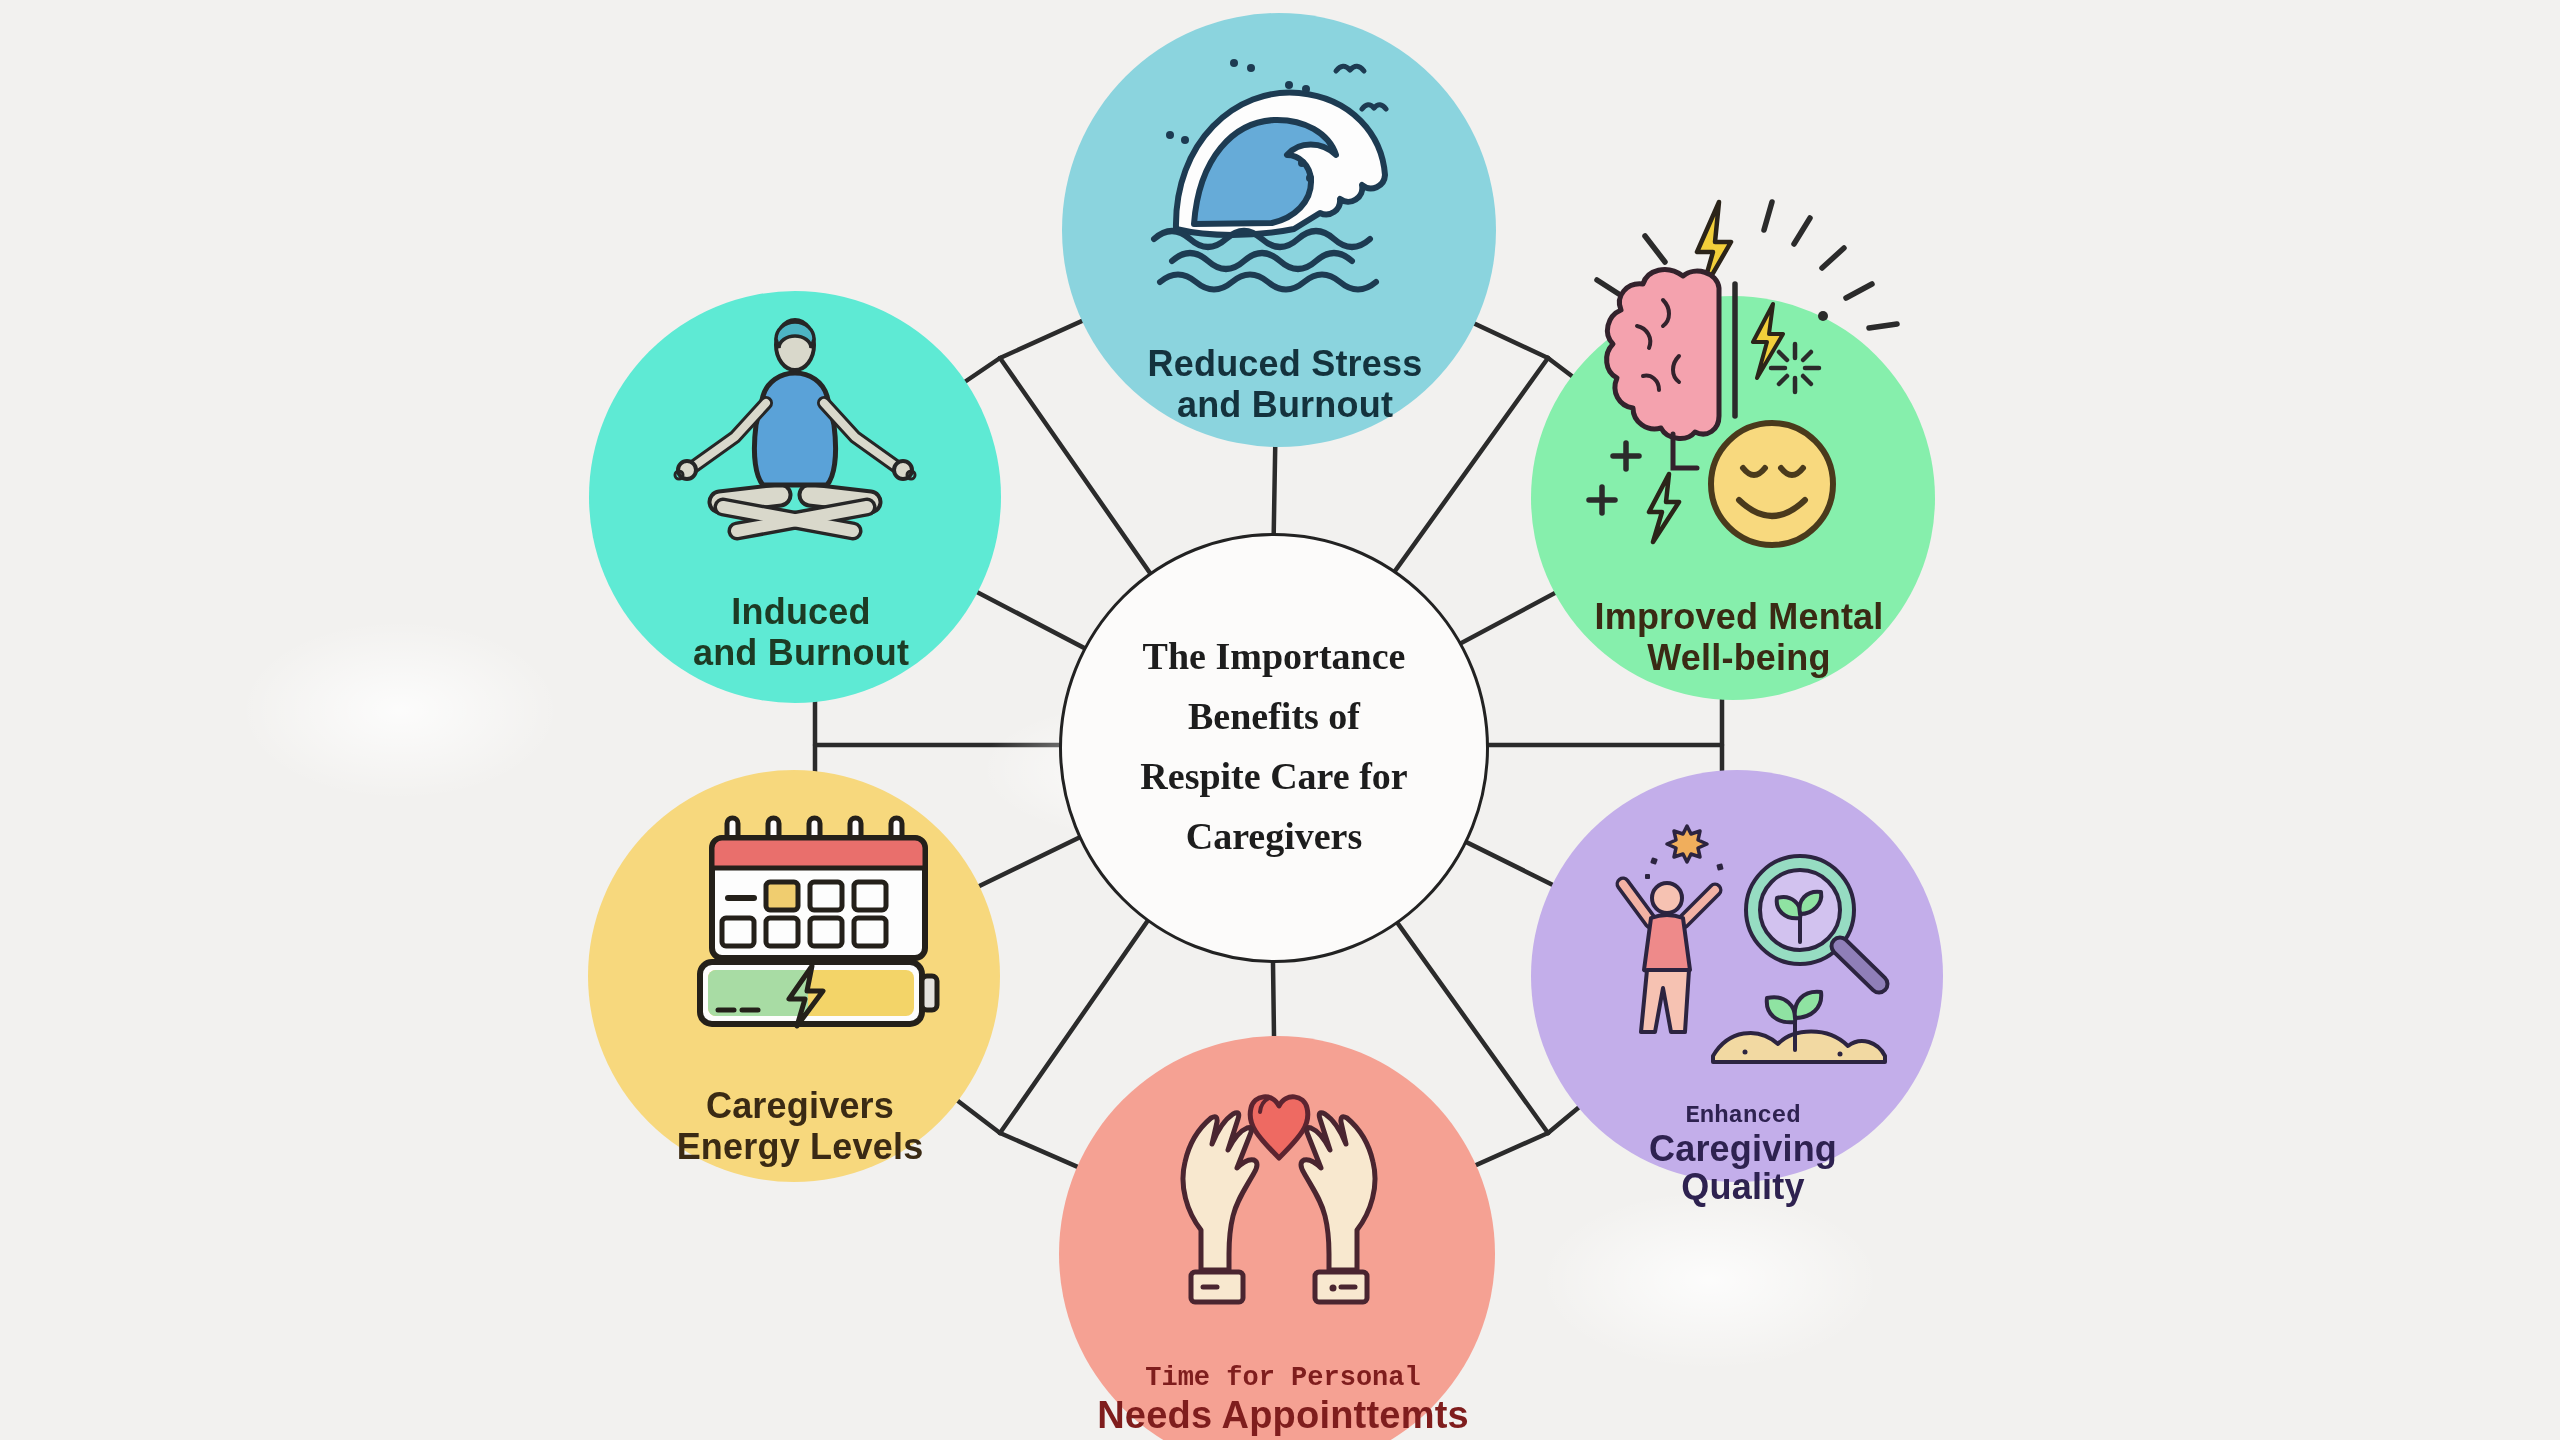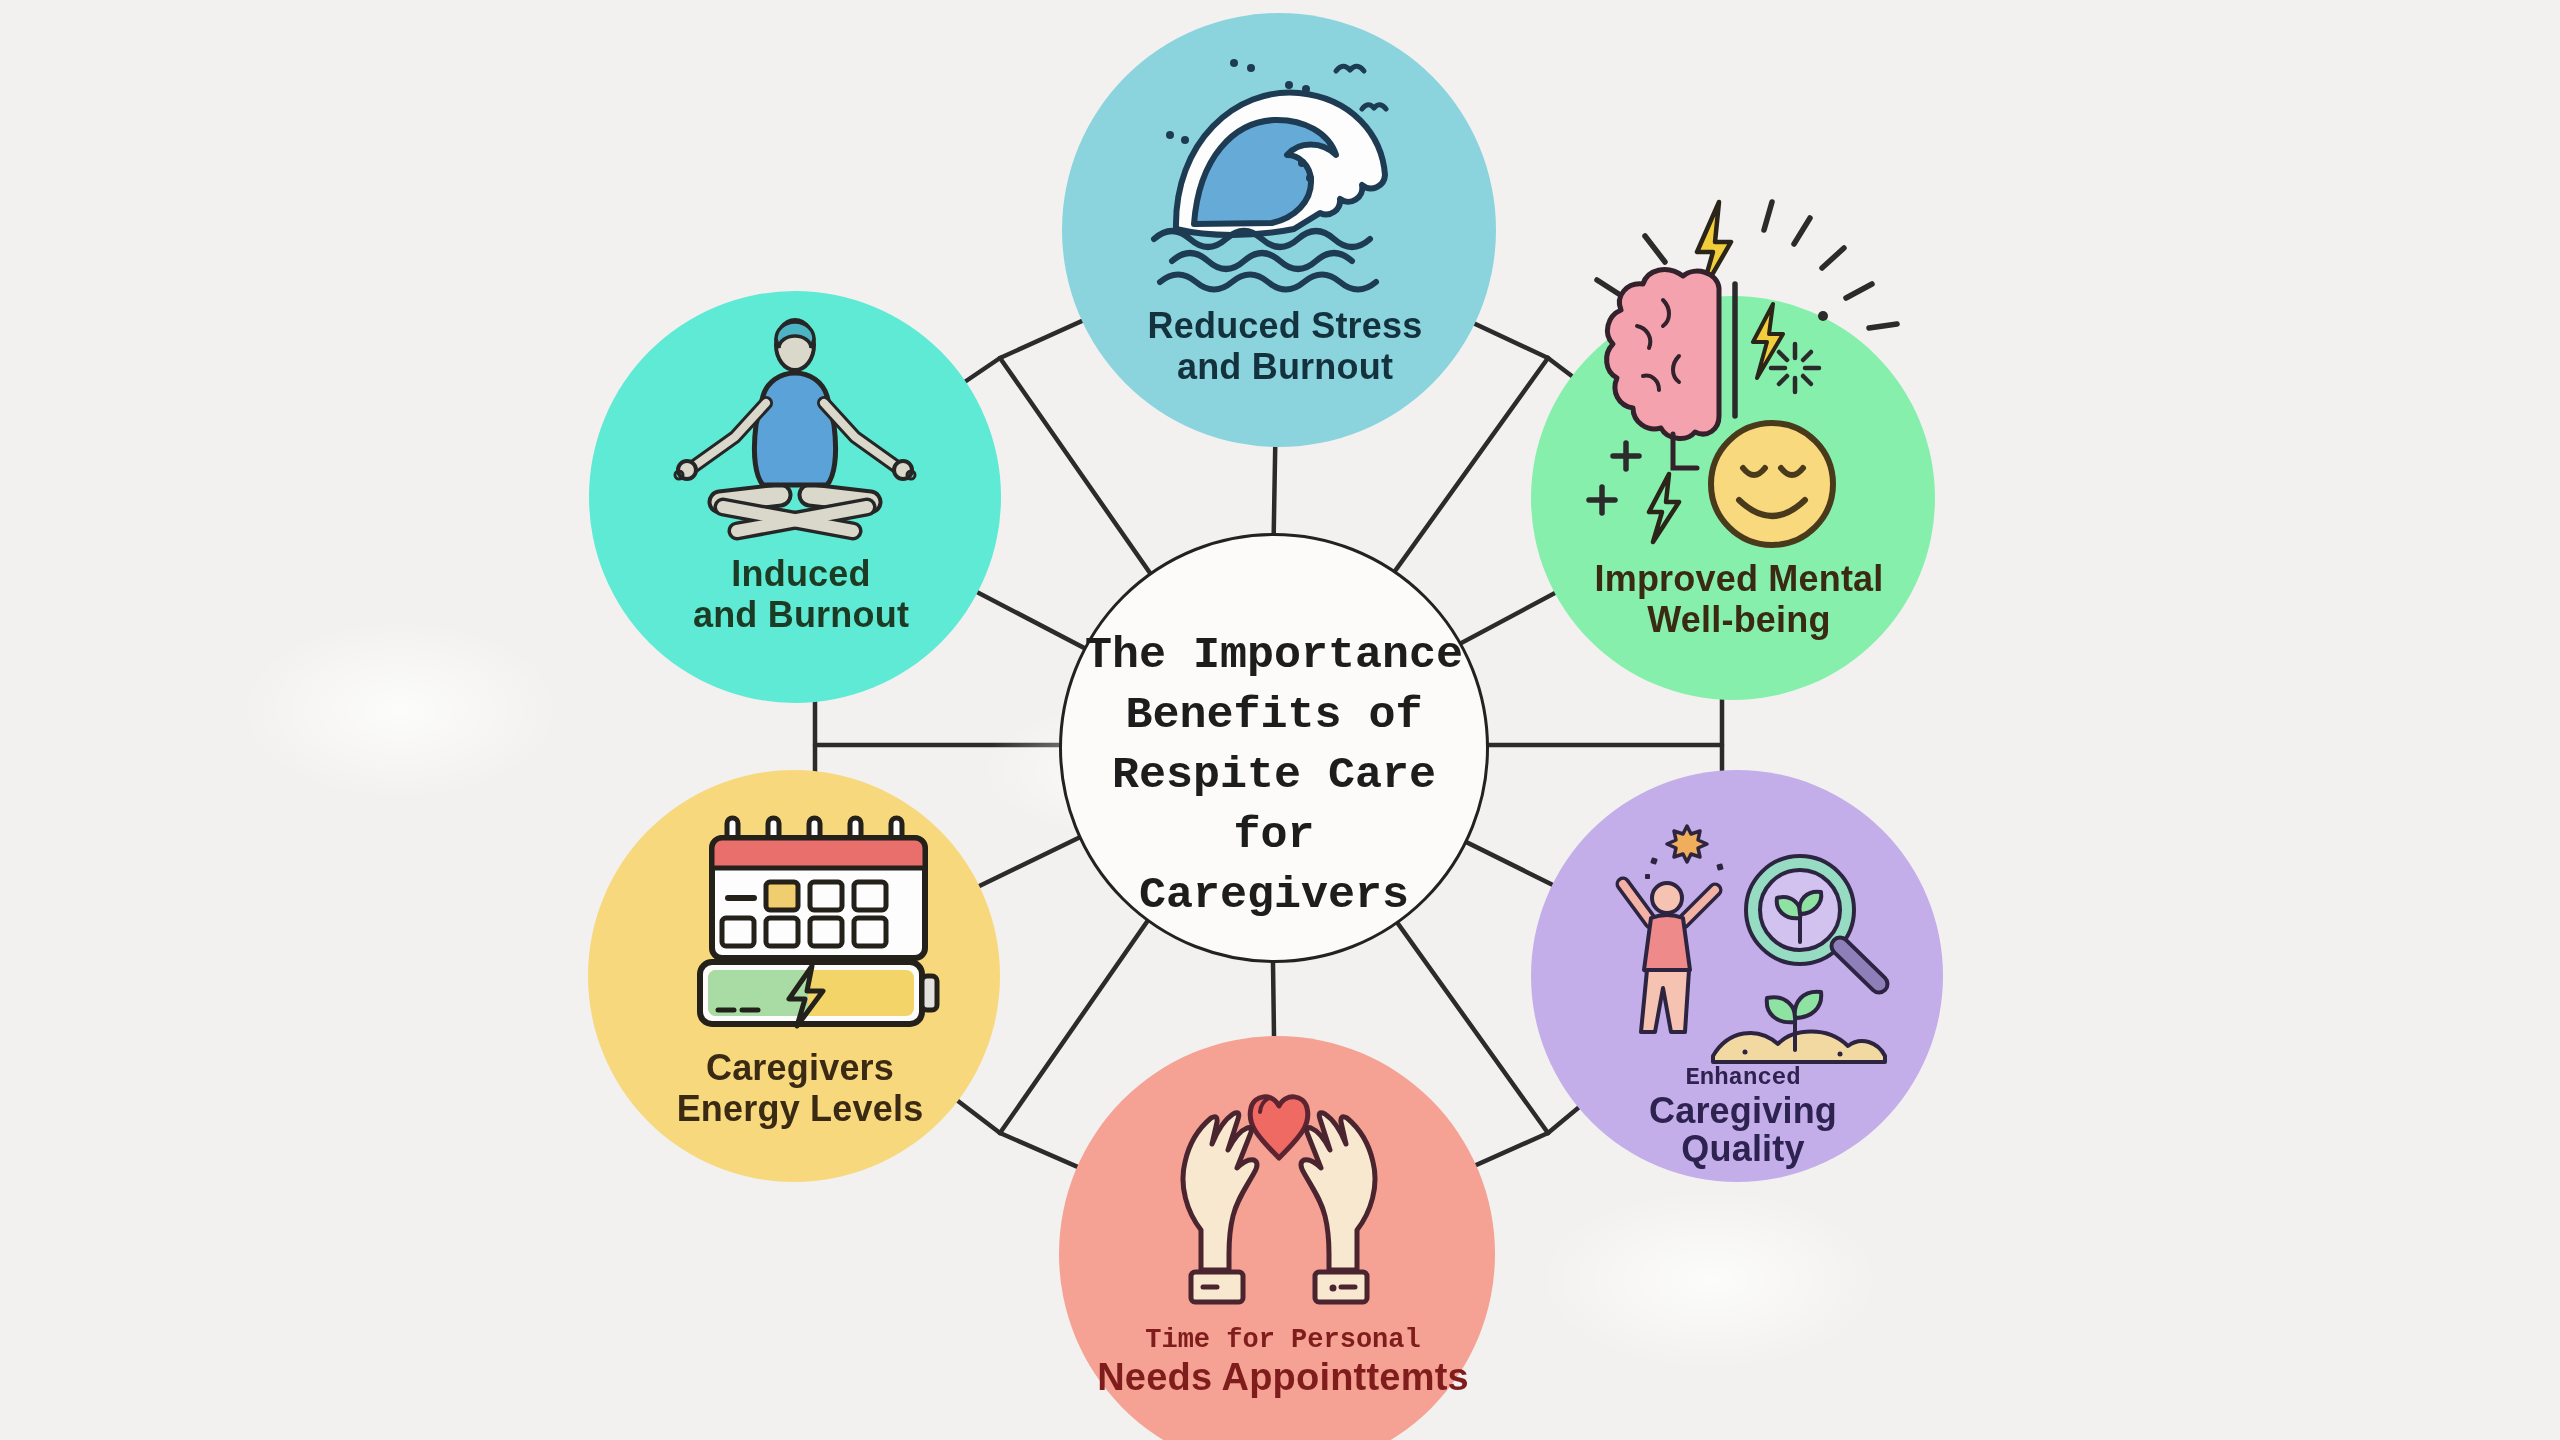--- a/index.html
+++ b/index.html
@@ -1,28 +1,28 @@
 <!DOCTYPE html>
 <html><head>
 <meta charset="utf-8">
 <style>
   html,body{margin:0;padding:0;background:#f2f1ef;}
   #stage{position:relative;width:2560px;height:1440px;overflow:hidden;
          font-family:"Liberation Sans",sans-serif;}
   #stage svg{position:absolute;overflow:visible;}
   .node{position:absolute;border-radius:50%;z-index:2;}
   .node .icon{position:absolute;}
-  .labels{position:absolute;left:12px;right:0;text-align:center;font-weight:bold;z-index:3;}
+  .labels{position:absolute;left:12px;right:0;text-align:center;font-weight:bold;z-index:3;margin-top:38px;}
   .lbl-main{font-size:36px;line-height:41px;letter-spacing:0.2px;}
   .lbl-sub{font-weight:bold;font-family:Liberation Mono, monospace;}
   #center-node{position:absolute;left:1059px;top:533px;width:424px;height:424px;
                border-radius:50%;border:3.5px solid #222;z-index:2;}
   .title{position:absolute;left:0;right:0;top:90px;text-align:center;
-         font-size:45px;line-height:60px;font-weight:600;color:#1d1d1d;
-         font-family:Liberation Mono, monospace;}
+         font-size:38px;line-height:60px;font-weight:600;color:#1d1d1d;
+         font-family:Liberation Serif, serif;}
   .blob{position:absolute;border-radius:50%;z-index:1;
         background:radial-gradient(closest-side,rgba(255,255,255,0.8),rgba(255,255,255,0));}
   #node-bottom-right .lbl-sub{font-size:24px;line-height:28px;}
   #node-bottom-right .lbl-main{font-size:36px;line-height:38px;}
   #node-bottom .lbl-sub{font-size:27px;line-height:31px;}
   #node-bottom .lbl-main{font-size:38px;line-height:42px;}
 </style>
 </head>
 <body>
 

